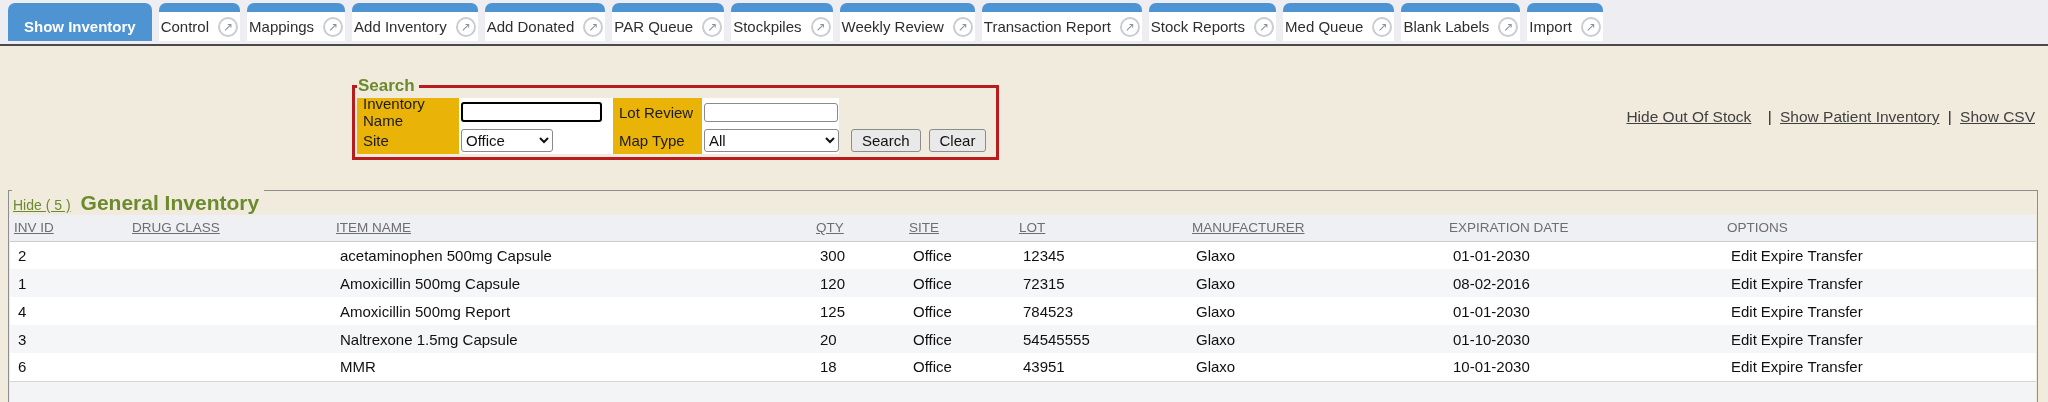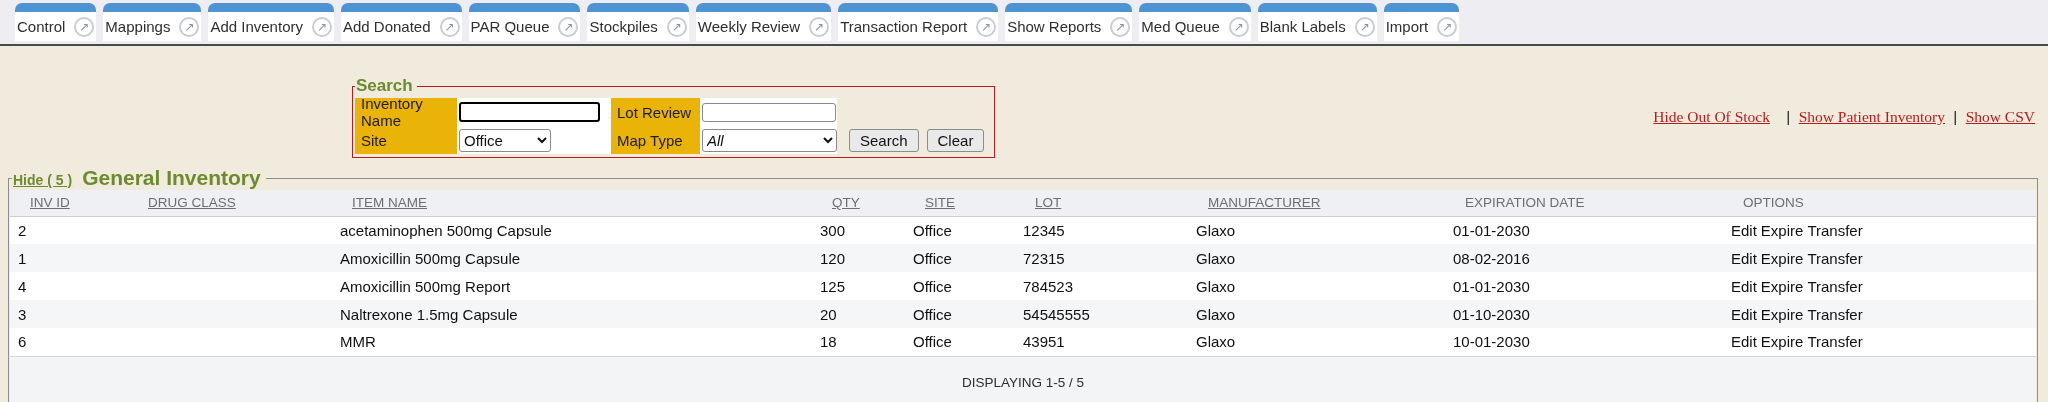--- a/index.html
+++ b/index.html
@@ -36,21 +36,21 @@
     width:20px; height:20px; flex:none;
     border:2px solid #C9CCD1; border-radius:50%;
     color:#8D939B; display:flex; align-items:center; justify-content:center;
     font-size:12px; line-height:1;
   }
 
   
   fieldset { margin:0; background:transparent; }
   .search-fs {
     position:absolute; left:352px; top:76px; width:618px;
-    border:1px solid #b91c1c; padding:2px 2px 3px 2px;
+    border:3px solid #b91c1c; padding:2px 2px 3px 2px;
   }
   .search-legend {
     font-size:17px; font-weight:bold; color:#6C8A2E;
     padding:0 4px 0 1px; margin-left:0;
   }
   .search-grid { display:grid; grid-template-columns:102px 154px 89px 137px 1fr; }
   .cell { height:28px; display:flex; align-items:center; }
   .label-cell { background:#eab308; padding-left:6px; font-size:15px; color:#1C1C1C; }
   .input-cell { background:#FFFFFF; padding-left:2px; }
   .plain-cell { background:transparent; padding-left:12px; }
@@ -60,69 +60,72 @@
   }
   .lot-input {
     width:134px; height:19px; border:1px solid #8A8A8A; border-radius:3px;
     font:inherit; font-size:14px; padding:0 3px;
   }
   .site-select, .map-select {
     height:23px; font-family:inherit; font-size:15px;
     border:1px solid #8A8A8A; border-radius:3px; background:#FFFFFF; color:#111;
   }
   .site-select { width:92px; }
-  .map-select  { width:140px;font-style:italic; }
+  .map-select  { width:140px; }
   .form-btn {
     font-family:inherit; font-size:15px; color:#111;
     padding:2px 10px; background:#E9E9E9;
     border:1px solid #8C8C8C; border-radius:3px;
     margin-right:8px; cursor:pointer;
   }
 
   
   .top-links {
     position:absolute; top:108px; right:13px;
     font-size:15.5px; color:#1E1E1E; white-space:nowrap;
   }
-  .top-links a { color:#b91c1c; text-decoration:underline; cursor:pointer;font-family:Liberation Serif, serif; }
+  .top-links a { color:#404040; text-decoration:underline; cursor:pointer; }
   .top-links .sep { text-decoration:none; padding:0 4px; }
 
   
   .inv-fs {
     position:absolute; left:8px; right:10px; top:166px;
     border:1px solid #8E8E8E; padding:0 1px 1px 1px;
   }
   .inv-legend { display:flex; align-items:baseline; gap:10px; margin-left:2px; padding:0 5px 0 1px; }
-  .hide-link { font-size:14px; font-weight:bold; color:#6C8A2E; text-decoration:underline; cursor:pointer; }
-  .inv-title { font-size:21px; font-weight:bold; color:#6C8A2E; }
+  .hide-link { font-size:14px; font-weight:normal; color:#6C8A2E; text-decoration:underline; cursor:pointer; }
+  .inv-title { font-size:21px; font-weight:bold; color:#6C8A2E;margin-top:25px; }
 
   table.inv-table { width:100%; border-collapse:collapse; }
   .inv-table thead th {
     background:#EFF0F3; height:26px; text-align:left;
     font-weight:normal; color:#6E6E6E; font-size:13.5px;
-    padding:0 20px; border-bottom:1px solid #C9CBCE; white-space:nowrap;
+    padding:0 4px; border-bottom:1px solid #C9CBCE; white-space:nowrap;
   }
   .inv-table thead th .sortable { text-decoration:underline; cursor:pointer; }
   .inv-table tbody td {
     height:28px; font-size:15px; color:#101010; padding:0 8px; white-space:nowrap;
   }
   .inv-table tbody tr.alt { background:#F5F6F8; }
   .inv-table tbody tr { background:#FFFFFF; }
   .inv-table tfoot td {
     background:#F3F4F6; border-top:1px solid #D4D4D7;
     height:52px; text-align:center; font-size:13.5px; color:#2E2E2E;
   }
   .action { margin-right:4px; cursor:pointer; }
 </style>
 </head>
 <body>
 
 <div class="tabbar">
   <div class="tab active">
     <div class="cap"></div>
+    <div class="tab-body">
+        <span>Show Inventory</span>
+      </div>
   </div>
   <div class="tab">
     <div class="cap"></div>
     <div class="tab-body">
         <span>Control</span>
         <span class="ext-icon">↗</span>
       </div>
   </div>
   <div class="tab">
     <div class="cap"></div>
@@ -169,21 +172,21 @@
   <div class="tab">
     <div class="cap"></div>
     <div class="tab-body">
         <span>Transaction Report</span>
         <span class="ext-icon">↗</span>
       </div>
   </div>
   <div class="tab">
     <div class="cap"></div>
     <div class="tab-body">
-        <span>Show Reports</span>
+        <span>Stock Reports</span>
         <span class="ext-icon">↗</span>
       </div>
   </div>
   <div class="tab">
     <div class="cap"></div>
     <div class="tab-body">
         <span>Med Queue</span>
         <span class="ext-icon">↗</span>
       </div>
   </div>

